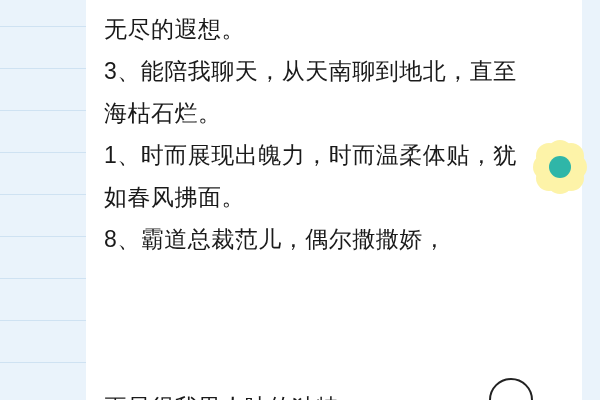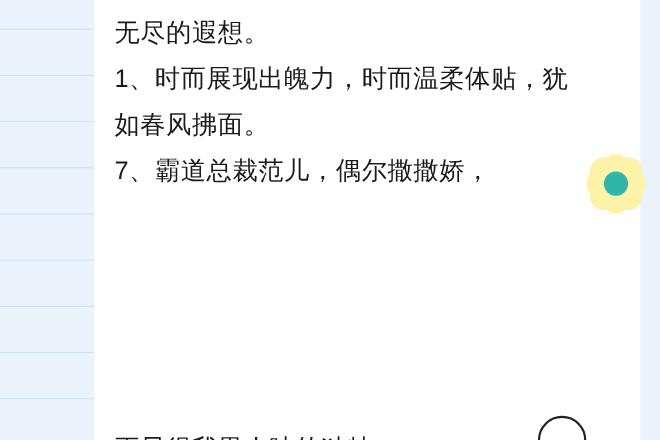--- a/index.html
+++ b/index.html
@@ -138,22 +138,23 @@
     <div class="line" style="top:278px"></div>
     <div class="line" style="top:320px"></div>
     <div class="line" style="top:362px"></div>
   </div>
 
   <div class="right-strip"></div>
 
   <div class="card">
     <div class="content">
       <div class="para">无尽的遐想。</div>
+      <div class="para">3、能陪我聊天，从天南聊到地北，直至海枯石烂。</div>
       <div class="para">1、时而展现出魄力，时而温柔体贴，犹如春风拂面。</div>
-      <div class="para">7、霸道总裁范儿，偶尔撒撒娇，</div>
+      <div class="para">8、霸道总裁范儿，偶尔撒撒娇，</div>
     </div>
     <div class="para clipped">更显得我男人味的独特。</div>
   </div>
 
   <div class="flower">
     <div class="petal p5"></div>
     <div class="petal p6"></div>
     <div class="petal p7"></div>
     <div class="petal p8"></div>
     <div class="petal p1"></div>

